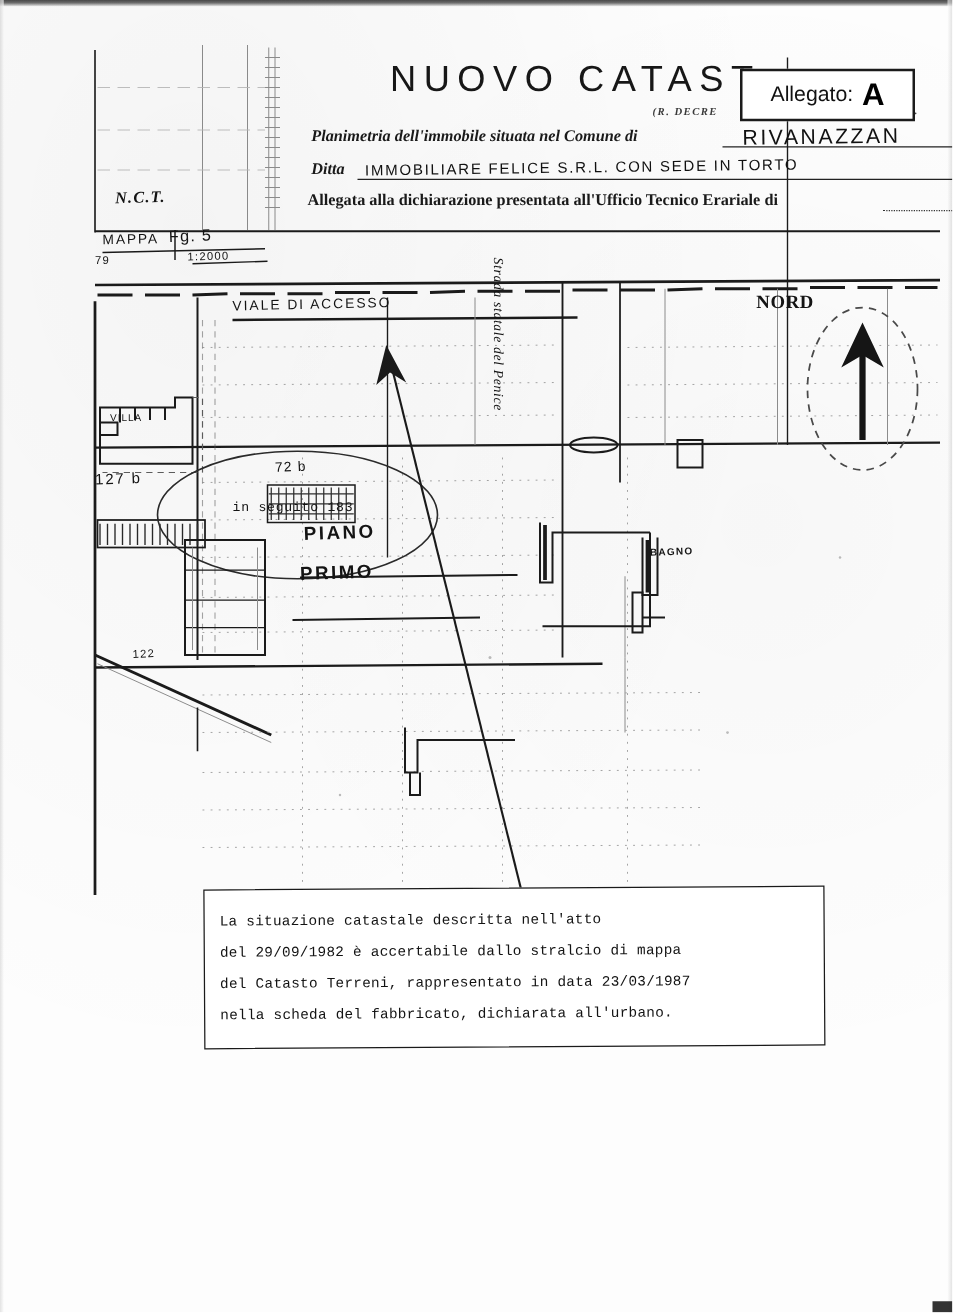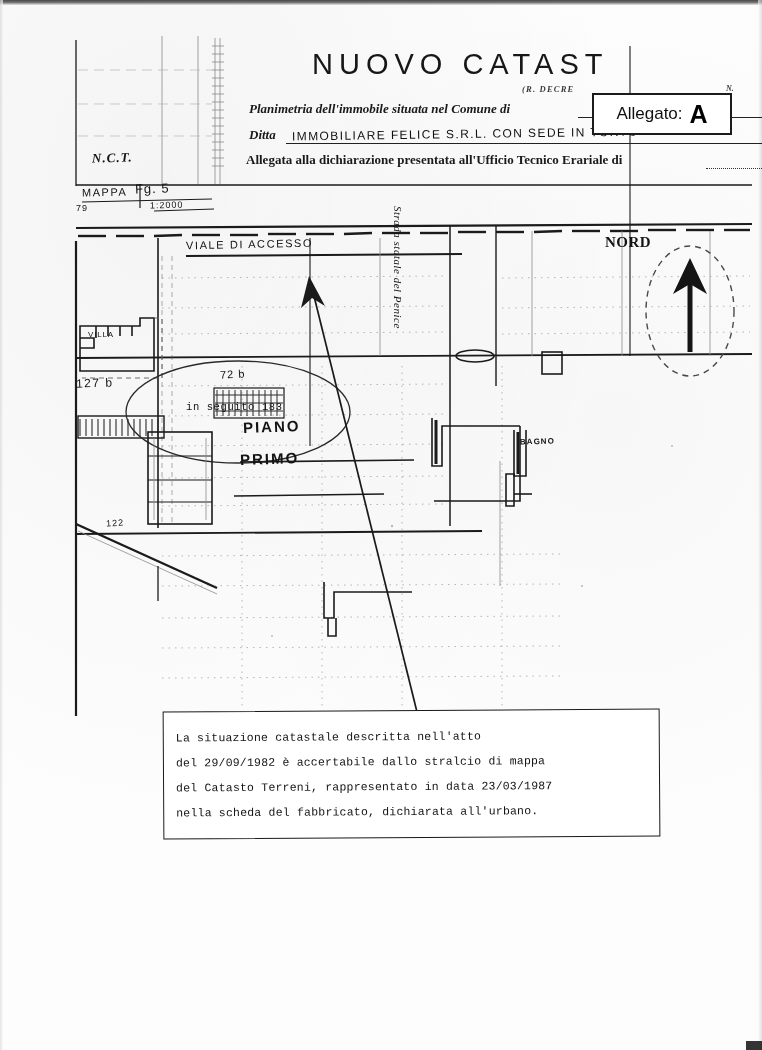--- a/index.html
+++ b/index.html
@@ -107,21 +107,20 @@
     left: 592px; top: 55px;
     width: 140px; height: 42px;
     border: 2px solid #1b1b1b;
     background: #ffffff;
     box-sizing: border-box;
     display: flex;
     align-items: center;
     justify-content: center;
     gap: 7px;
     z-index: 8;
-    margin-top: 38px;
   }
   .allegato-label {
     font-family: "Liberation Sans", sans-serif;
     font-size: 17px;
     color: #111;
   }
   .allegato-value {
     font-family: "Liberation Sans", sans-serif;
     font-size: 25px;
     font-weight: bold;

